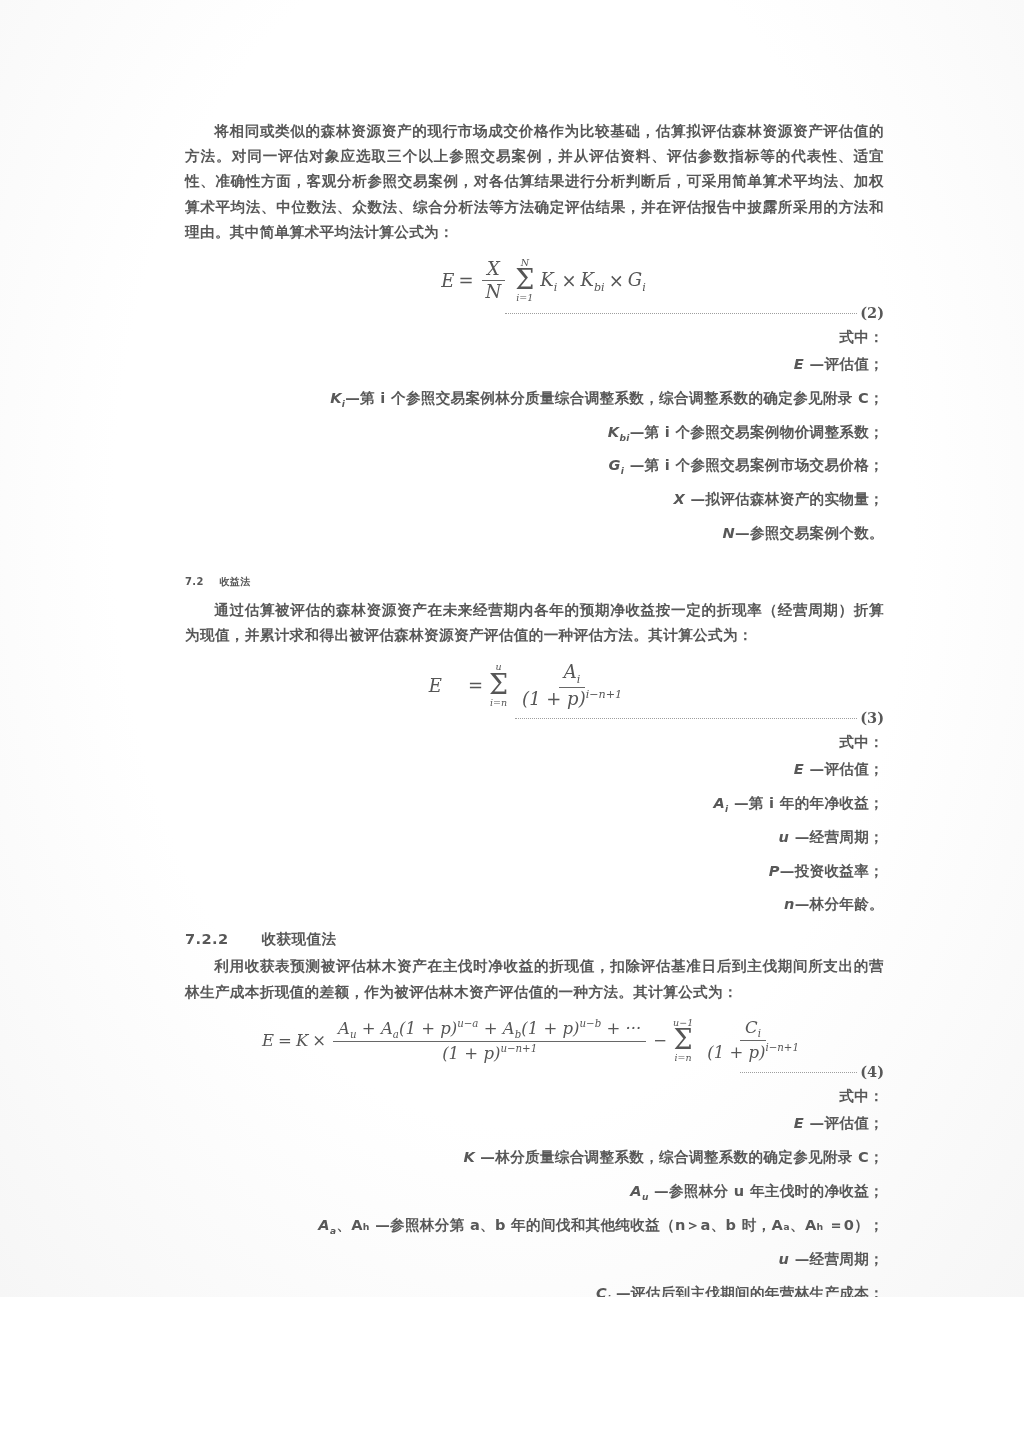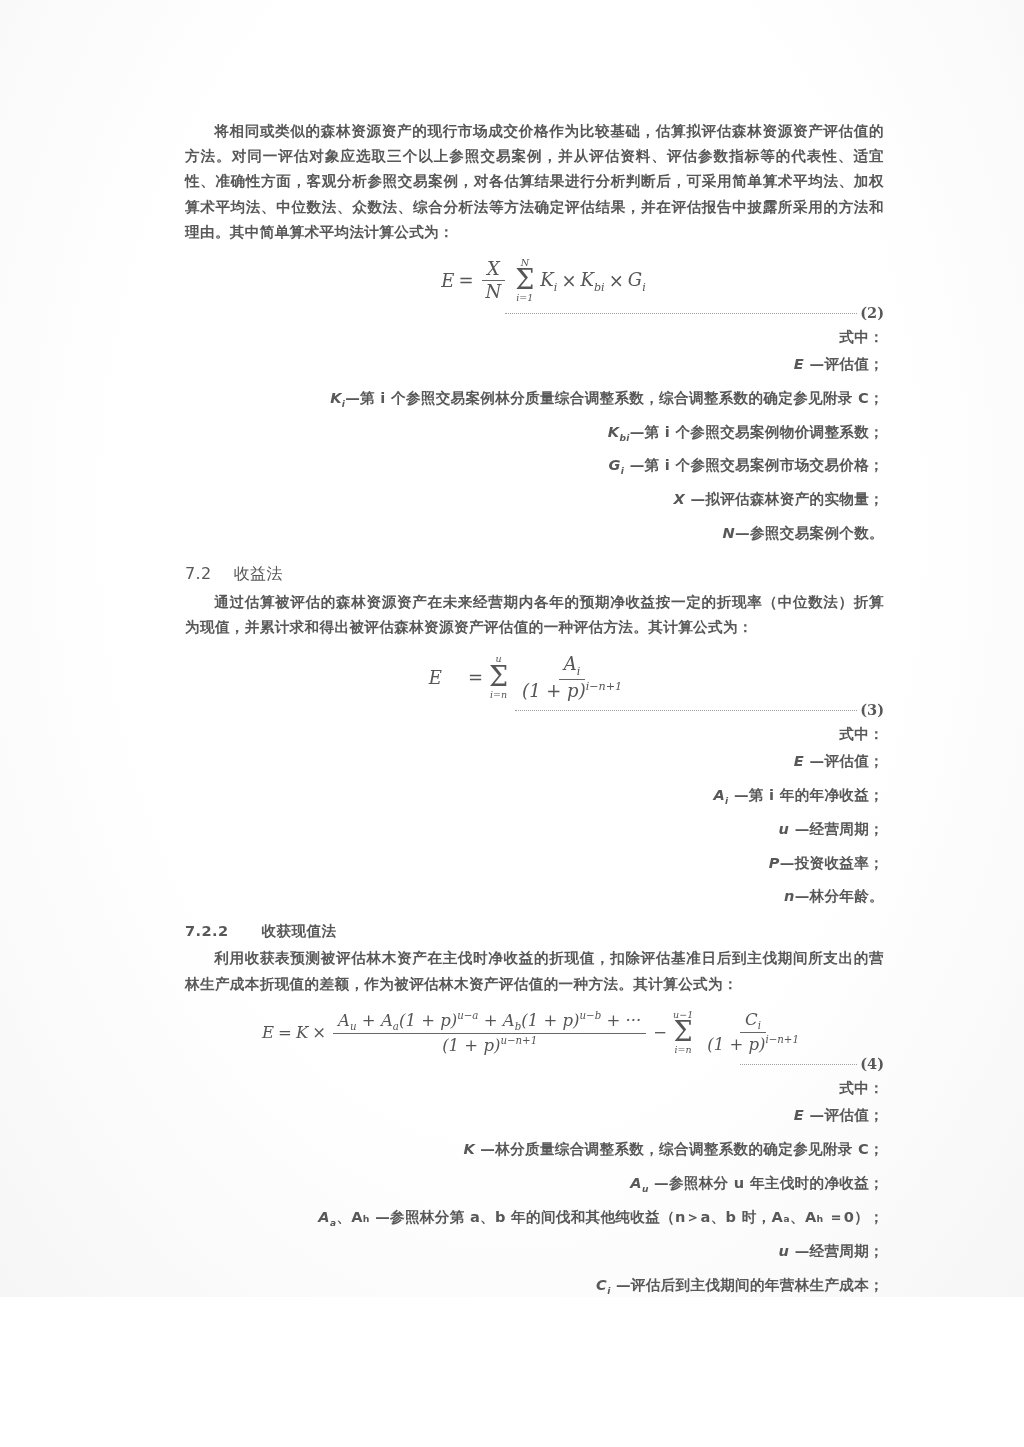--- a/index.html
+++ b/index.html
@@ -61,25 +61,25 @@
     line-height: 27px;
     letter-spacing: 0.3px;
     font-weight: 600;
     font-style: italic;
     white-space: nowrap;
   }
   .defline .zh {
     font-style: normal;
   }
   .h2 {
-    font-size: 16px;
-    font-weight: 400;
+    font-size: 10px;
+    font-weight: 700;
     line-height: 26px;
     letter-spacing: 0.4px;
-    margin: 8px 0 2px 0;
+    margin: 16px 0 2px 0;
   }
   .h3 {
     font-size: 14.6px;
     font-weight: 700;
     line-height: 26px;
     letter-spacing: 0.4px;
     margin: 2px 0 1px 0;
   }
   .formula-row {
     position: relative;
@@ -224,21 +224,21 @@
         <span>N</span><sub class="x"></sub><span class="zh">—参照交易案例个数。</span>
       </div>
     </div>
 
     <div class="h2">
       <span>7.2</span>
       <span>&nbsp;&nbsp;</span>
       <span>收益法</span>
     </div>
 
-    <p class="para indent">通过估算被评估的森林资源资产在未来经营期内各年的预期净收益按一定的折现率（中位数法）折算为现值，并累计求和得出被评估森林资源资产评估值的一种评估方法。其计算公式为：</p>
+    <p class="para indent">通过估算被评估的森林资源资产在未来经营期内各年的预期净收益按一定的折现率（经营周期）折算为现值，并累计求和得出被评估森林资源资产评估值的一种评估方法。其计算公式为：</p>
 
     <div class="formula-row">
       <div class="formula" style="margin-left:-10px">
         <span>E</span>
         <span style="width:18px"></span>
         <span>=</span>
         <span class="sigma">
           <span class="lim">u</span>
           <span class="big">Σ</span>
           <span class="lim">i=n</span>

